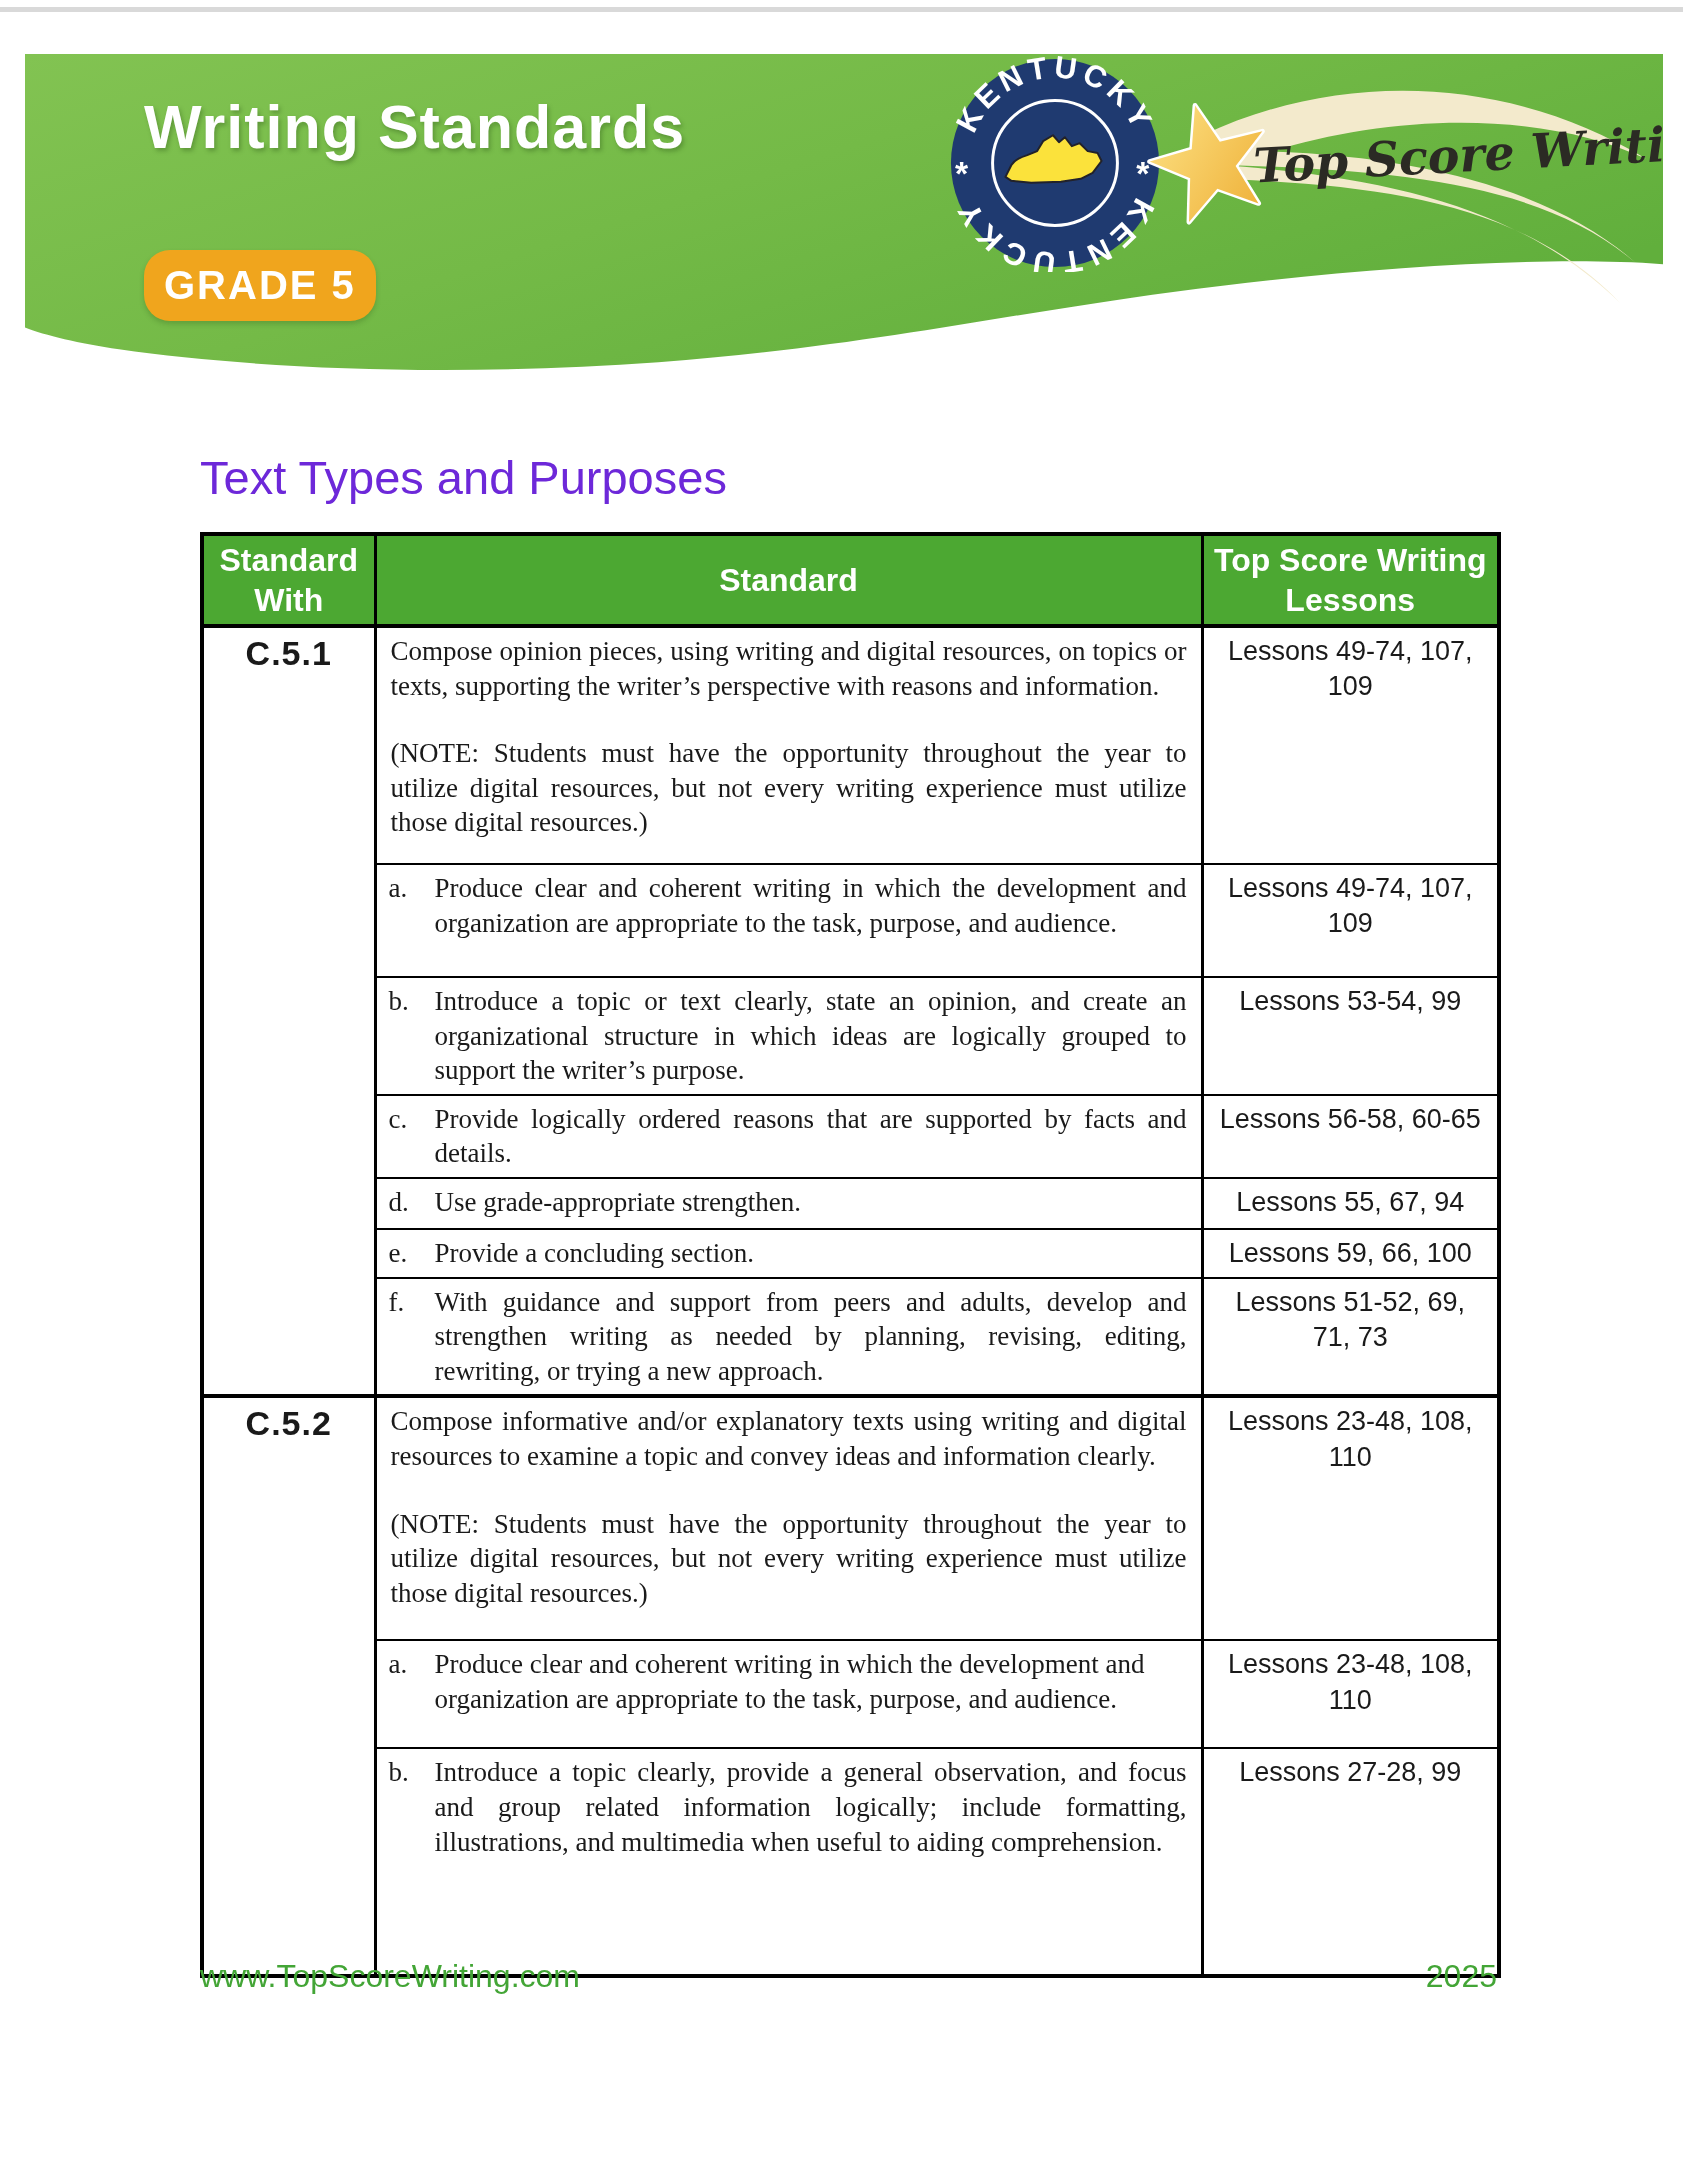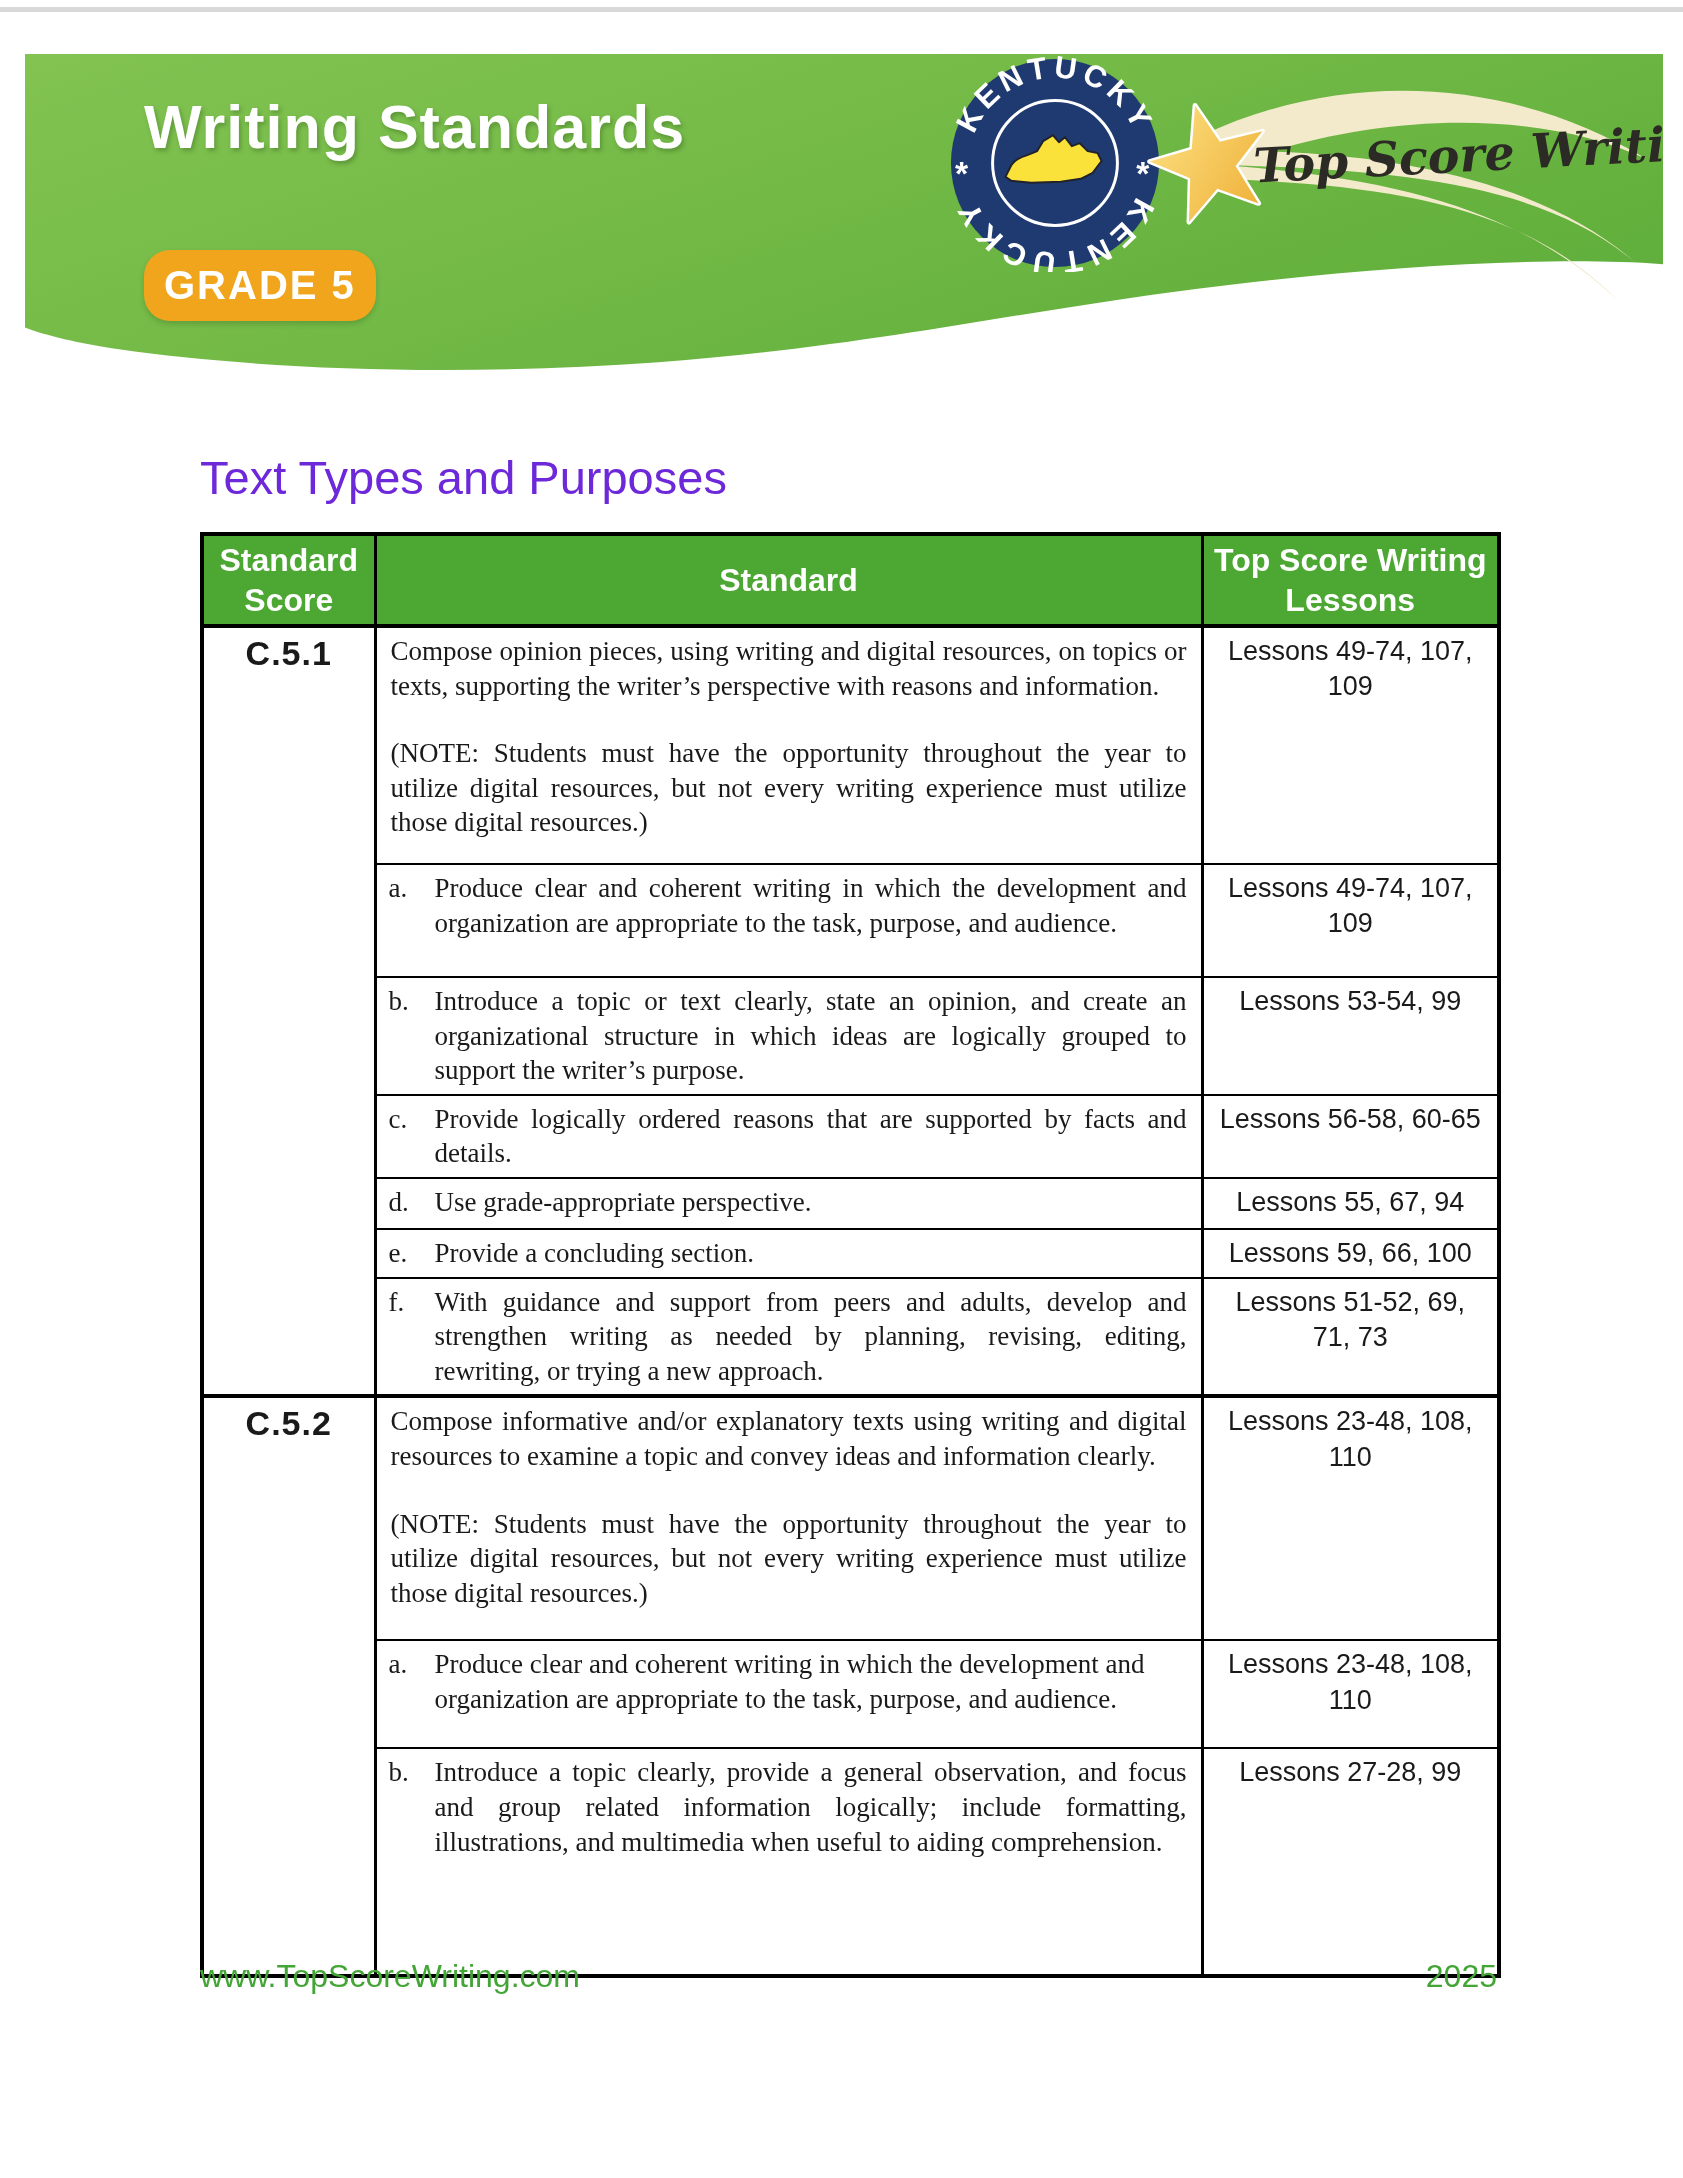--- a/index.html
+++ b/index.html
@@ -136,21 +136,21 @@
   <h2 class="section-title">Text Types and Purposes</h2>
 
   <table class="standards-table">
     <colgroup>
       <col style="width:173px">
         <col style="width:827px">
         <col style="width:297px">
     </colgroup>
     <thead>
       <tr style="height:80px">
-        <th>Standard Score</th>
+        <th>Standard With</th>
         <th>Standard</th>
         <th>Top Score Writing Lessons</th>
       </tr>
     </thead>
     <tbody>
 
       <tr class="section-start" style="height:238px">
         <td class="code-cell" rowspan="7">C.5.1</td>
         <td class="std-cell">
           <p>Compose opinion pieces, using writing and digital resources, on topics or texts, supporting the writer’s perspective with reasons and information.</p>
@@ -182,21 +182,21 @@
             <span class="item-letter">c.</span>
             <div class="item-text">Provide logically ordered reasons that are supported by facts and details.</div>
           </div>
         </td>
         <td class="les-cell">Lessons 56-58, 60-65</td>
       </tr>
       <tr style="height:51px">
         <td class="std-cell item">
           <div class="item-row">
             <span class="item-letter">d.</span>
-            <div class="item-text">Use grade-appropriate perspective.</div>
+            <div class="item-text">Use grade-appropriate strengthen.</div>
           </div>
         </td>
         <td class="les-cell">Lessons 55, 67, 94</td>
       </tr>
       <tr style="height:47px">
         <td class="std-cell item">
           <div class="item-row">
             <span class="item-letter">e.</span>
             <div class="item-text">Provide a concluding section.</div>
           </div>

